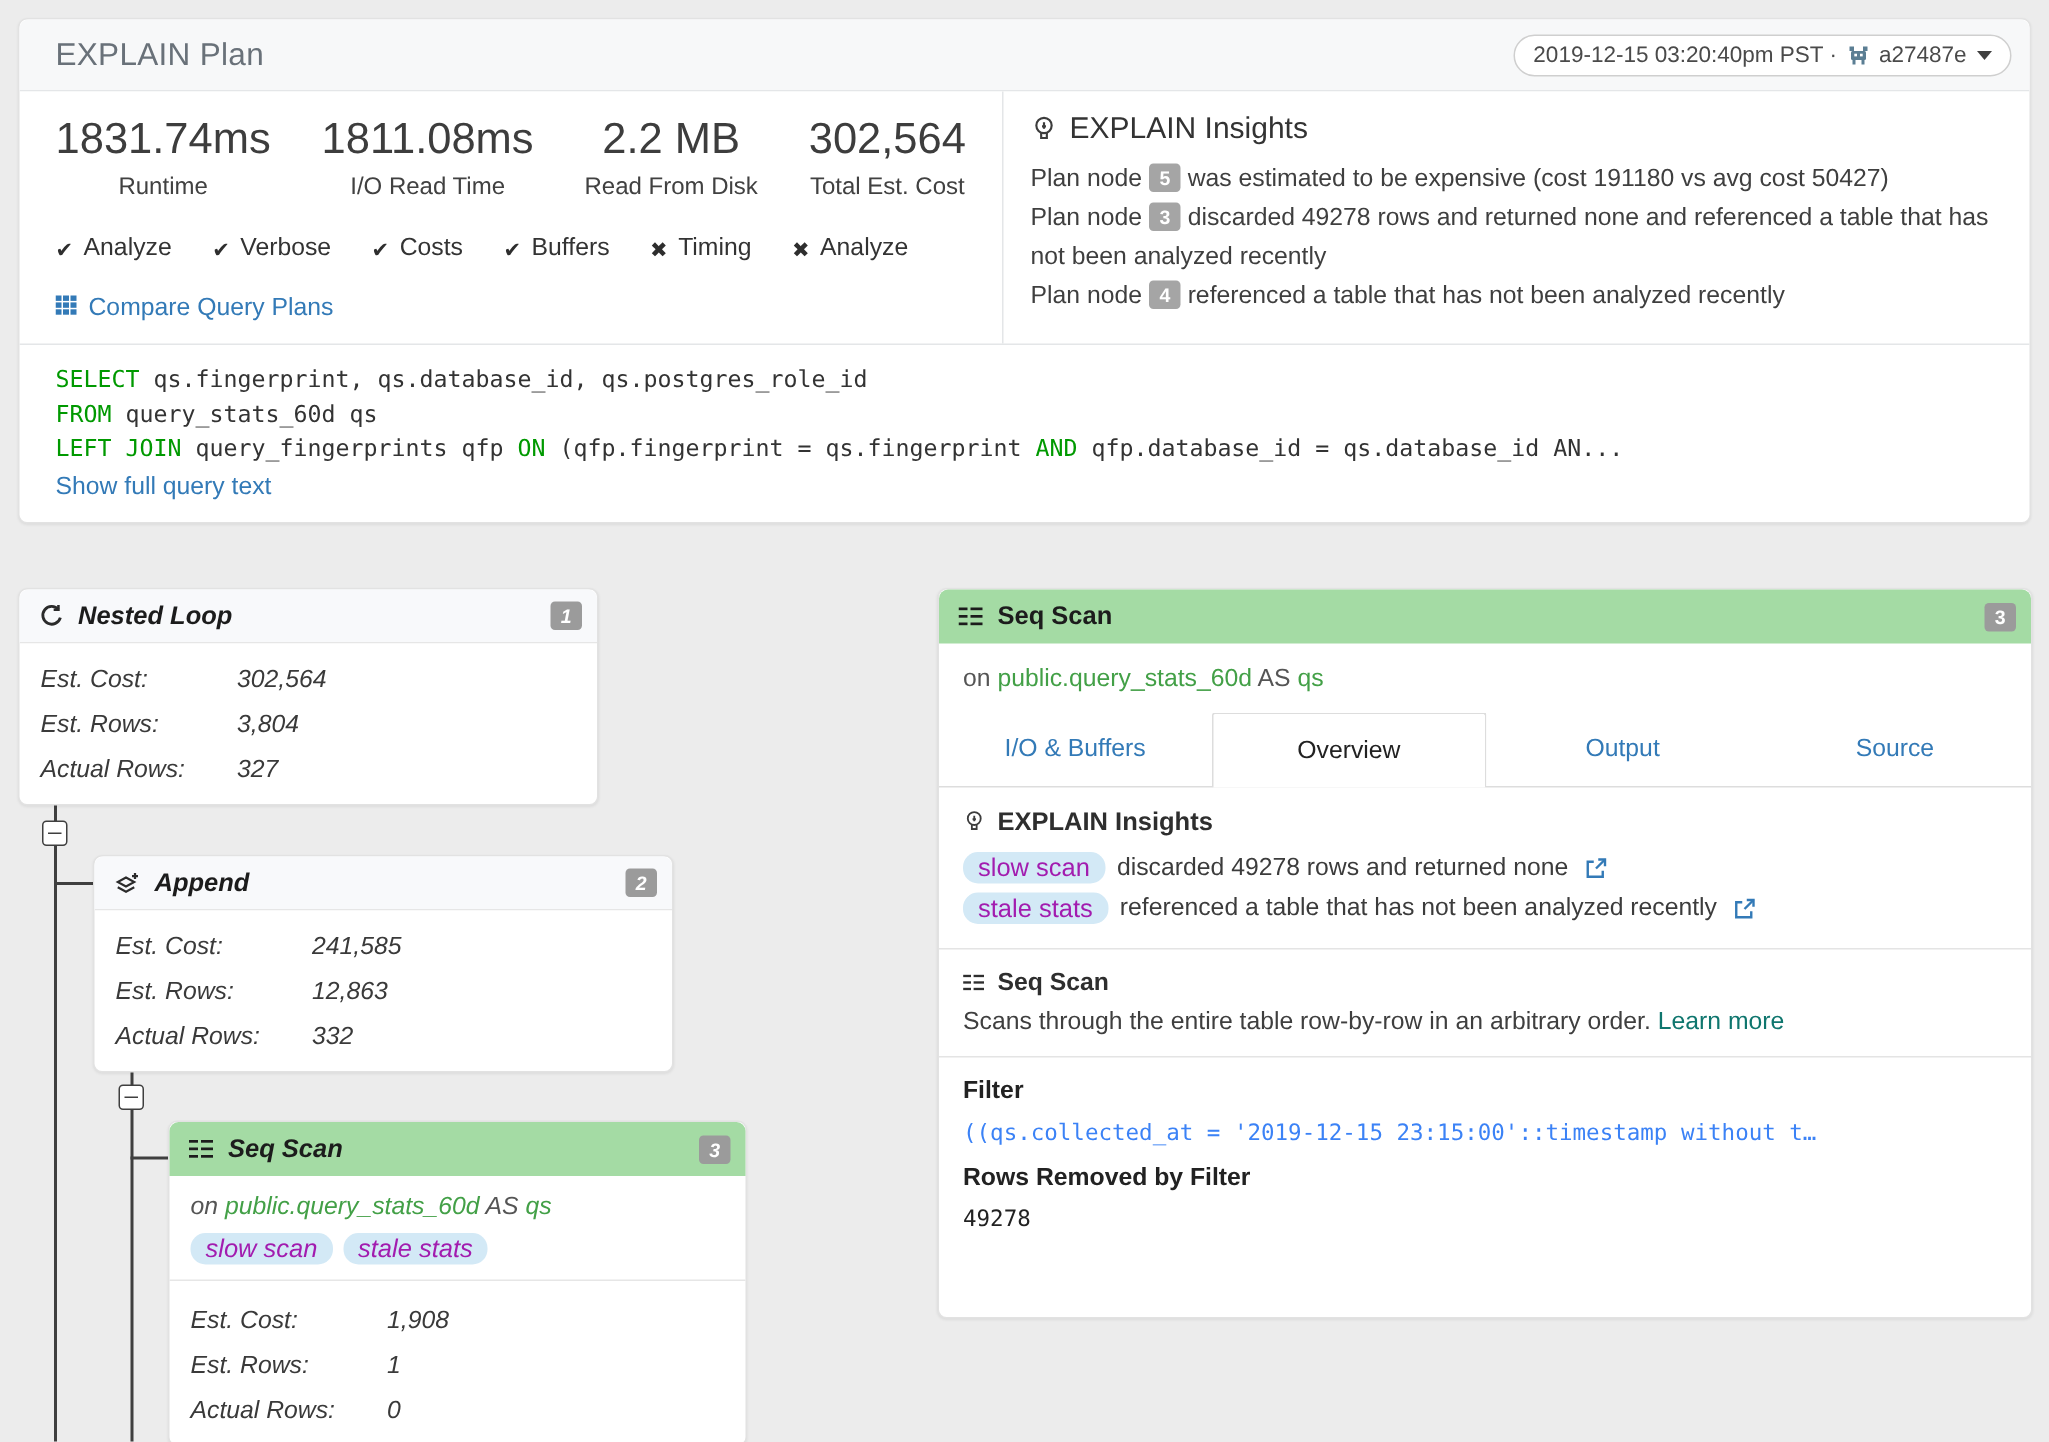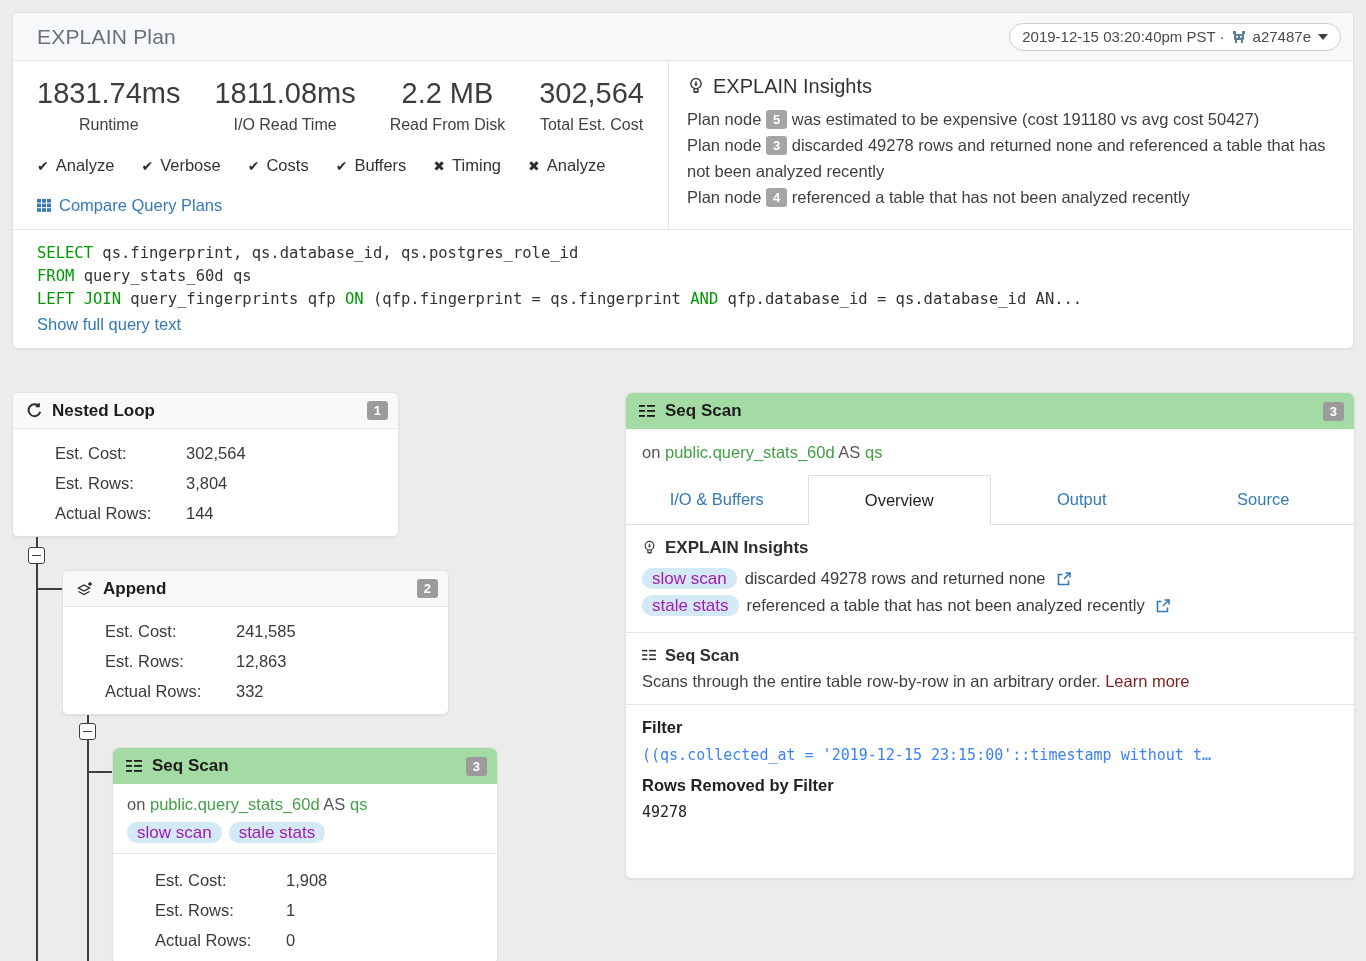--- a/index.html
+++ b/index.html
@@ -26,21 +26,21 @@
 
   .stats { display:flex; justify-content:space-between; }
   .stat { text-align:center; }
   .stat-value { font-size:29px; color:#3d3d3d; }
   .stat-label { font-size:16px; color:#414141; margin-top:6px; }
 
   .options { display:flex; gap:27px; margin-top:22px; font-size:16.5px; color:#333; }
   .opt { display:flex; align-items:center; gap:7px; }
   .opt-glyph { font-size:14px; color:#2e2e2e; }
 
-  .compare { display:flex; align-items:center; gap:7px; margin-top:21px;
+  .compare { display:flex; gap:7px; margin-top:21px;
              font-size:16.5px; color:#337ab7; cursor:pointer; }
 
   .insights-title { display:flex; align-items:center; gap:8px; font-size:20px;
                     color:#333; margin-bottom:8px; }
   .insight-line { font-size:16.5px; line-height:26px; color:#3f3f3f; }
   .node-ref { display:inline-block; background:#a5a5a5; color:#fff; font-size:13px;
               font-weight:bold; border-radius:3px; padding:1px 7px; line-height:17px;
               vertical-align:1px; cursor:pointer; }
 
   .sql-section { border-top:1px solid #e4e6e8; padding:12px 24px 14px 24px; }
@@ -49,30 +49,30 @@
   .kw { color:#009900; }
   .show-full { font-size:16.5px; color:#337ab7; margin-top:4px; cursor:pointer; display:inline-block; }
 
   
   .tree-line { position:absolute; background:#3f3f3f; }
   .minus-box { position:absolute; width:17px; height:17px; background:#fff;
                border:1.5px solid #3f3f3f; border-radius:3px; cursor:pointer; }
   .minus-box::after { content:""; position:absolute; left:3px; right:3px; top:50%;
                       height:1.5px; margin-top:-1px; background:#3f3f3f; }
 
-  .node-card { position:absolute; width:387px; cursor:pointer; }
+  .node-card { position:absolute; width:387px; cursor:pointer;font-style:italic; }
   .node-header { display:flex; align-items:center; gap:9px; padding:7px 10px 7px 13px;
                  background:#f8f9fb; border-bottom:1px solid #e6e6e6;
                  border-radius:6px 6px 0 0; height:36px; }
   .node-header.green { background:#a4dba4; border-bottom:none; }
   .node-title { font-size:17px; font-weight:bold; color:#1c1c1c; flex:1; }
   .num-badge { background:#9b9b9b; color:#fff; font-size:13px; font-weight:bold;
                border-radius:3px; padding:2px 7px; line-height:15px; }
   .node-body { padding:9px 14px 8px 14px; }
-  .node-row { display:flex; line-height:30px; font-size:16.5px; color:#3a3a3a;margin-left:28px; }
+  .node-row { display:flex; line-height:30px; font-size:16.5px; color:#3a3a3a; }
   .node-row .lbl { width:131px; }
   .on-line { font-size:16.5px; color:#555; }
   .tbl-link { color:#43a047; cursor:pointer; }
   .tag-row { display:flex; gap:7px; margin-top:8px; }
   .tag { background:#d3e9f6; color:#a21caf; font-size:17px; border-radius:10px;
          padding:2px 10px; line-height:17px; }
   .sub-sep { border-top:1px solid #e6e6e6; }
 
   
   .detail-panel { position:absolute; left:625px; top:392px; width:730px; height:487px; }
@@ -83,21 +83,21 @@
   .tab.active { color:#222; background:#fff; border:1px solid #ddd; border-bottom:none;
                 border-radius:2px 2px 0 0; margin-bottom:-1px; }
   .panel-section { padding:13px 16px; border-bottom:1px solid #e4e4e4; }
   .panel-section.last { border-bottom:none; }
   .sec-title { display:flex; align-items:center; gap:8px; font-size:17px;
                color:#2e2e2e; margin-bottom:7px; }
   .sec-title.bold { font-weight:bold; font-size:16.5px; }
   .detail-insight { display:flex; align-items:center; gap:8px; font-size:16.5px;
                     color:#3c3c3c; line-height:27px; }
   .help-text { font-size:16.5px; color:#3f3f3f; }
-  .link { color:#7f1d1d; cursor:pointer;margin-top:12px; }
+  .link { color:#0f766e; cursor:pointer;margin-top:12px; }
   .mini-heading { font-size:16.5px; font-weight:bold; color:#222; }
   .code-text { font-family:"DejaVu Sans Mono", monospace; font-size:15px; color:#3b82f6;
                margin:9px 0 12px 0; white-space:nowrap; overflow:hidden; }
   .code-small { font-family:"DejaVu Sans Mono", monospace; font-size:15px; color:#222;
                 margin-top:8px; }
   .icon { flex:none; display:inline-flex; }
   .ext-link { cursor:pointer; display:inline-flex; vertical-align:-2px; margin-left:2px; }
 </style>
 </head>
 <body>
@@ -253,21 +253,21 @@
     <div class="node-row">
         <span class="lbl">Est. Cost:</span>
         <span>302,564</span>
       </div>
     <div class="node-row">
         <span class="lbl">Est. Rows:</span>
         <span>3,804</span>
       </div>
     <div class="node-row">
         <span class="lbl">Actual Rows:</span>
-        <span>144</span>
+        <span>327</span>
       </div>
   </div>
 </div>
 
 <div class="card node-card" style="left:62px; top:570px;">
   <div class="node-header">
     <span class="icon">
       <svg width="18" height="18" viewBox="0 0 18 18" fill="none" stroke="#2b2b2b" stroke-width="1.4">
           <path d="M8 5 2.5 8 8 11l5.5-3z"></path>
           <path d="M2.5 11.5 8 14.5l5.5-3"></path>

